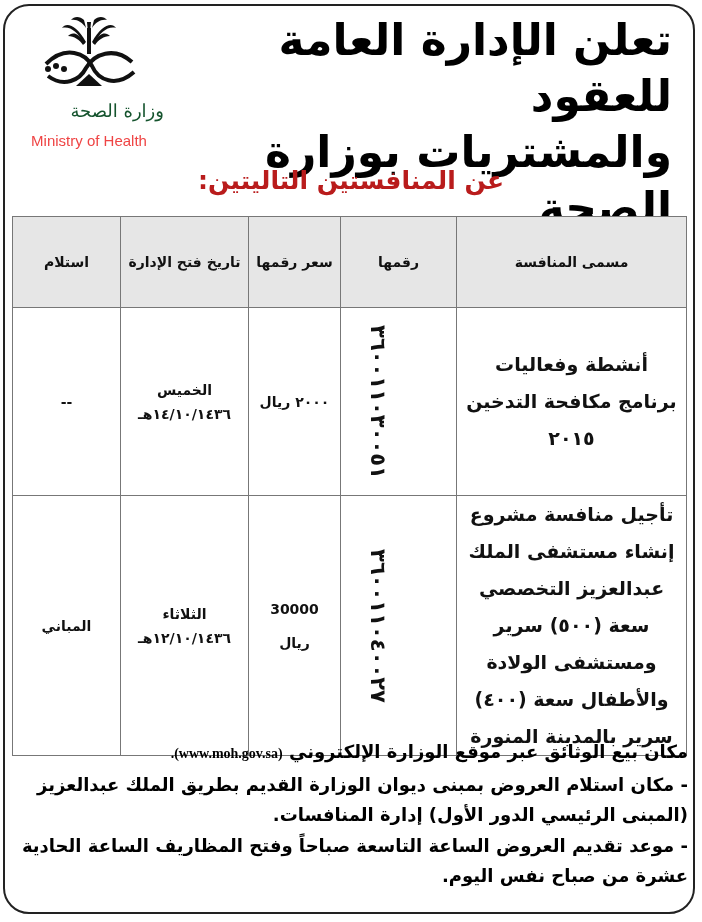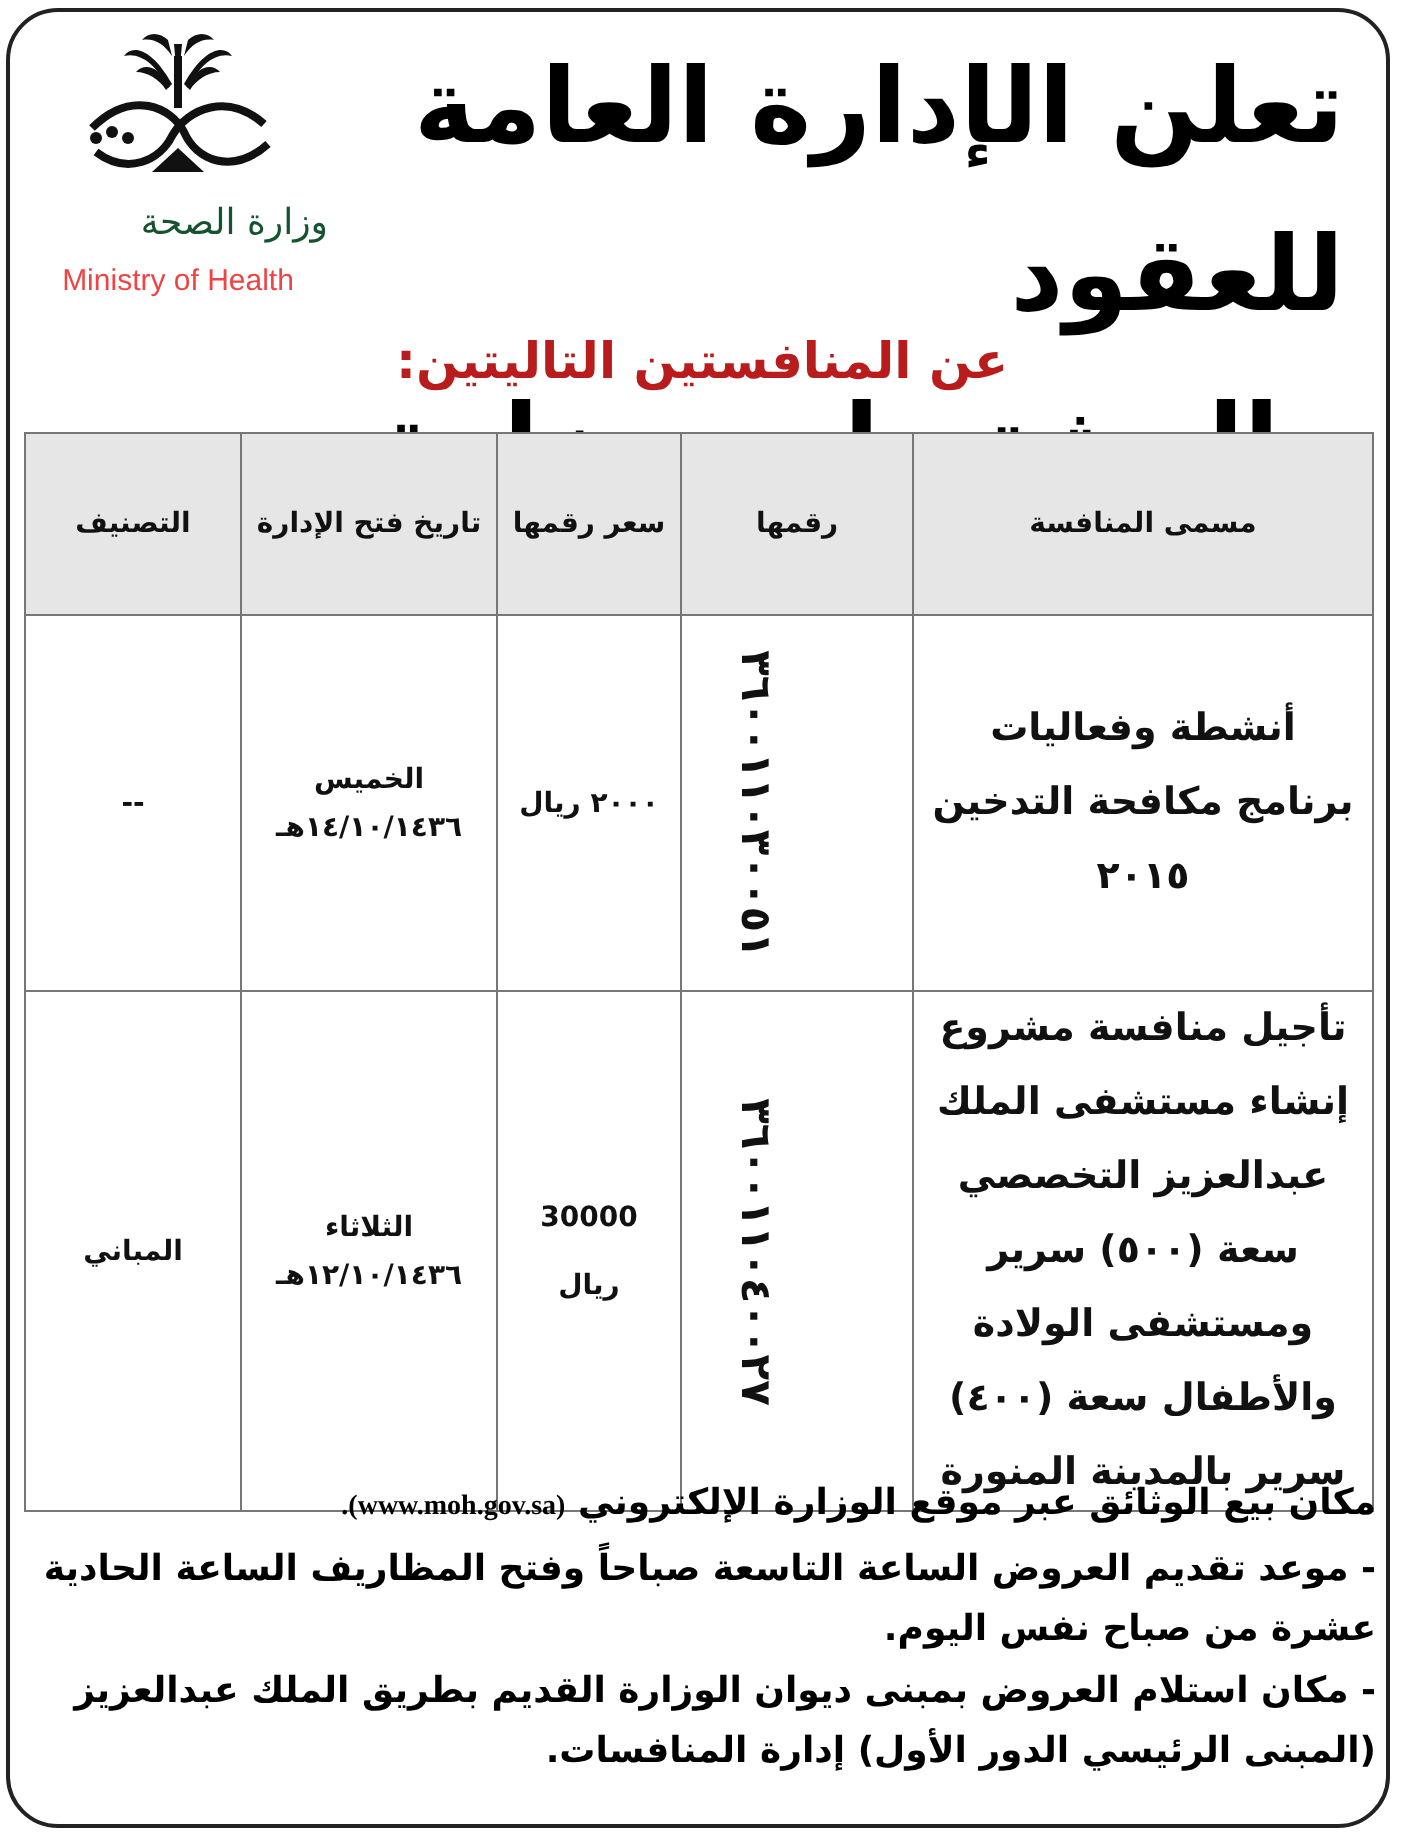--- a/index.html
+++ b/index.html
@@ -2,21 +2,21 @@
 <html><head>
   <meta charset="utf-8">
   <style>
     html, body { margin: 0; padding: 0; background: #ffffff; }
     body { width: 702px; height: 922px; position: relative; overflow: hidden; font-family: "DejaVu Sans", sans-serif; color: #111; }
     .frame { position: absolute; left: 3px; top: 4px; width: 692px; height: 910px; border: 2px solid #222; border-radius: 26px; box-sizing: border-box; }
     .logo { position: absolute; left: 14px; top: 14px; width: 150px; height: 150px; }
     .logo svg { position: absolute; left: 22px; top: 0; }
     .logo .ar { position: absolute; left: 0; width: 150px; top: 86px; text-align: right; font-size: 18px; font-weight: 300; direction: rtl; color: #14532d; font-family: "DejaVu Sans", sans-serif; }
     .logo .en { position: absolute; left: 0; width: 150px; top: 118px; text-align: center; font-size: 15px; color: #ef4444; font-family: "Liberation Sans", sans-serif; }
-    .title { position: absolute; right: 30px; top: 12px; width: 520px; direction: rtl; text-align: right; font-family: "DejaVu Sans", sans-serif; font-weight: bold; font-size: 52px; line-height: 84px; color: #000; letter-spacing: -1px; }
+    .title { position: absolute; right: 30px; top: 12px; width: 520px; direction: rtl; text-align: right; font-family: "DejaVu Sans", sans-serif; font-weight: bold; font-size: 44px; line-height: 56px; color: #000; letter-spacing: -1px; }
     .subtitle { position: absolute; left: 0; right: 0; top: 166px; text-align: center; direction: rtl; font-weight: bold; font-size: 25px; color: #b91c1c; font-family: "DejaVu Sans", sans-serif; }
     table.tenders { position: absolute; left: 12px; top: 216px; width: 674px; border-collapse: collapse; direction: rtl; table-layout: fixed; }
     table.tenders th, table.tenders td { border: 1.5px solid #777; text-align: center; vertical-align: middle; font-family: "DejaVu Sans", sans-serif; }
     table.tenders th { background: #e6e6e6; height: 88px; font-size: 14px; font-weight: bold; line-height: 26px; }
     table.tenders td { background: #fff; font-weight: bold; font-size: 14px; }
     table.tenders td.name { font-size: 19px; line-height: 37px; text-align: center; padding: 0 8px; }
     .rot { display: inline-block; transform: rotate(90deg); white-space: nowrap; font-size: 21px; font-weight: bold; letter-spacing: 1px; }
     tr.r1 td { height: 185px; }
     tr.r2 td { height: 240px; }
     td.date { line-height: 24px; font-size: 13px; }
@@ -70,21 +70,21 @@
     <col style="width:92px">
     <col style="width:128px">
     <col style="width:108px">
   </colgroup>
   <thead>
     <tr>
       <th>مسمى المنافسة</th>
       <th>رقمها</th>
       <th>سعر رقمها</th>
       <th><span>تاريخ فتح الإدارة</span></th>
-      <th>التصنيف</th>
+      <th>استلام</th>
     </tr>
   </thead>
   <tbody>
     <tr class="r1">
       <td class="name">أنشطة وفعاليات برنامج مكافحة التدخين ٢٠١٥</td>
       <td><span class="rot">٣٦٠٠١١٠٣٠٠٥١</span></td>
       <td>٢٠٠٠ ريال</td>
       <td class="date">
         <div>الخميس</div>
         <div>١٤/١٠/١٤٣٦هـ</div>
@@ -102,15 +102,15 @@
         <div>الثلاثاء</div>
         <div>١٢/١٠/١٤٣٦هـ</div>
       </td>
       <td>المباني</td>
     </tr>
   </tbody>
 </table>
 
 <div class="notes">
   <p><span>مكان بيع الوثائق عبر موقع الوزارة الإلكتروني </span><span class="url">(www.moh.gov.sa).</span></p>
+  <p>- مكان استلام العروض بمبنى ديوان الوزارة القديم بطريق الملك عبدالعزيز (المبنى الرئيسي الدور الأول) إدارة المنافسات.</p>
   <p>- موعد تقديم العروض الساعة التاسعة صباحاً وفتح المظاريف الساعة الحادية عشرة من صباح نفس اليوم.</p>
-  <p>- مكان استلام العروض بمبنى ديوان الوزارة القديم بطريق الملك عبدالعزيز (المبنى الرئيسي الدور الأول) إدارة المنافسات.</p>
 </div>
 
 </body></html>

